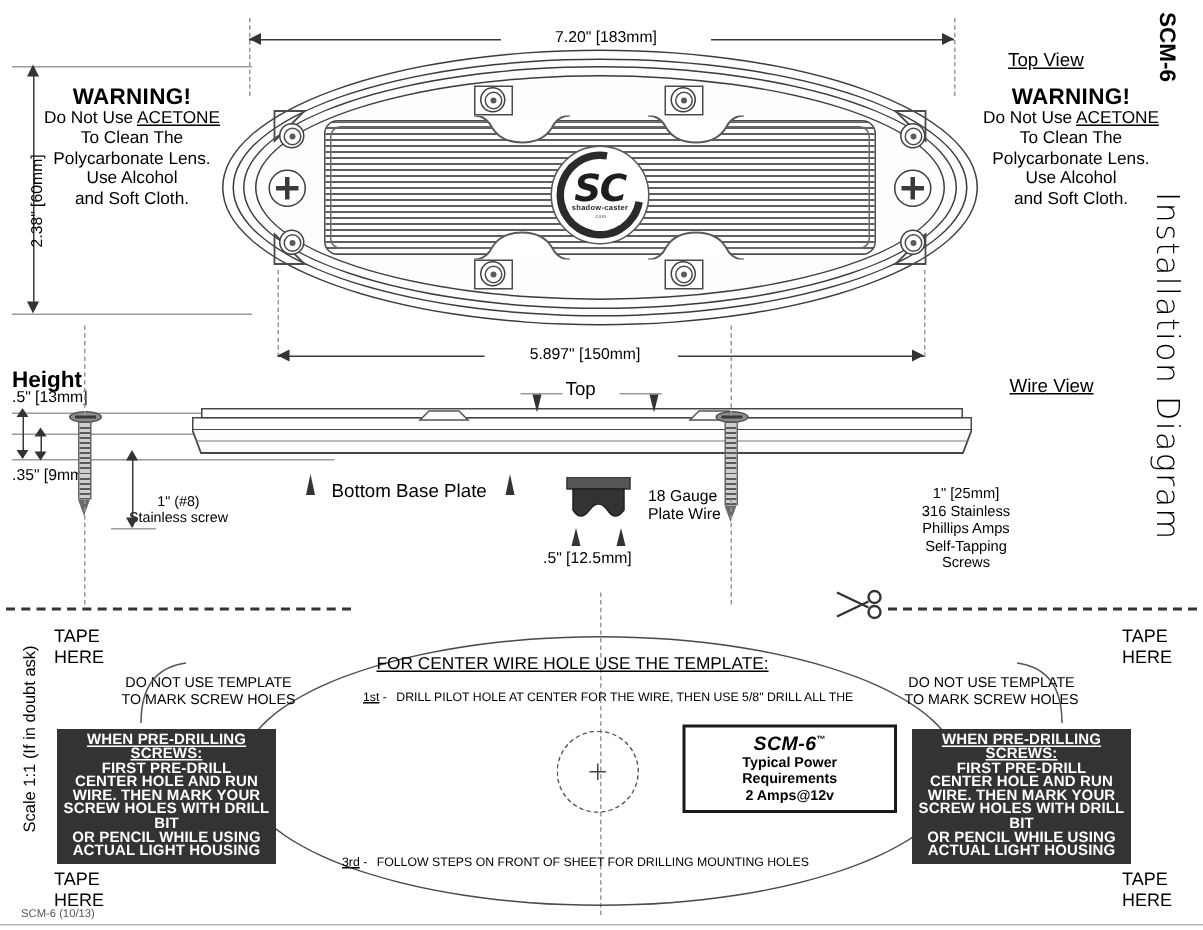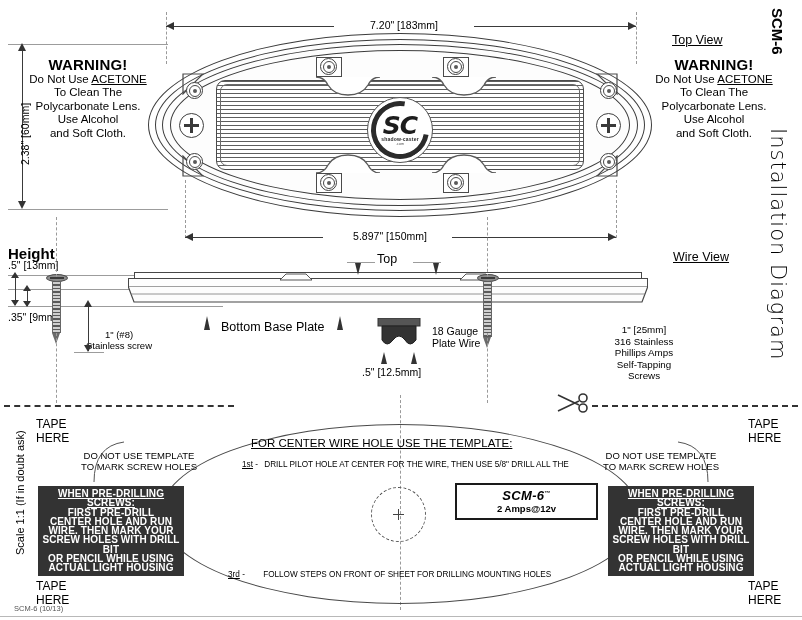--- a/index.html
+++ b/index.html
@@ -429,28 +429,29 @@
   </div>
 
   <div id="centerTarget">
     <div class="pl"></div>
   </div>
 
   <div class="powbox" style="left:455px; top:483px; width:143px;">
     <div class="pname">
       <span>SCM-6</span><sup>™</sup>
     </div>
+    <div class="pl">Typical Power Requirements</div>
     <div class="pl">2 Amps@12v</div>
   </div>
 
 
   <div class="step" style="left:228px; top:570px; width:360px;">
     <span class="n">3rd</span>
     <span>-</span>
-    <span style="margin-left:16px;">FOLLOW STEPS ON FRONT OF SHEET FOR DRILLING MOUNTING HOLES</span>
+    <span style="margin-left:4px;">FOLLOW STEPS ON FRONT OF SHEET FOR DRILLING MOUNTING HOLES</span>
   </div>
 
   <div class="abs note-c" style="left:74px; top:450px; width:130px;">
     <div>DO NOT USE TEMPLATE</div>
     <div>TO MARK SCREW HOLES</div>
   </div>
   <div class="abs note-c" style="left:596px; top:450px; width:130px;">
     <div>DO NOT USE TEMPLATE</div>
     <div>TO MARK SCREW HOLES</div>
   </div>

